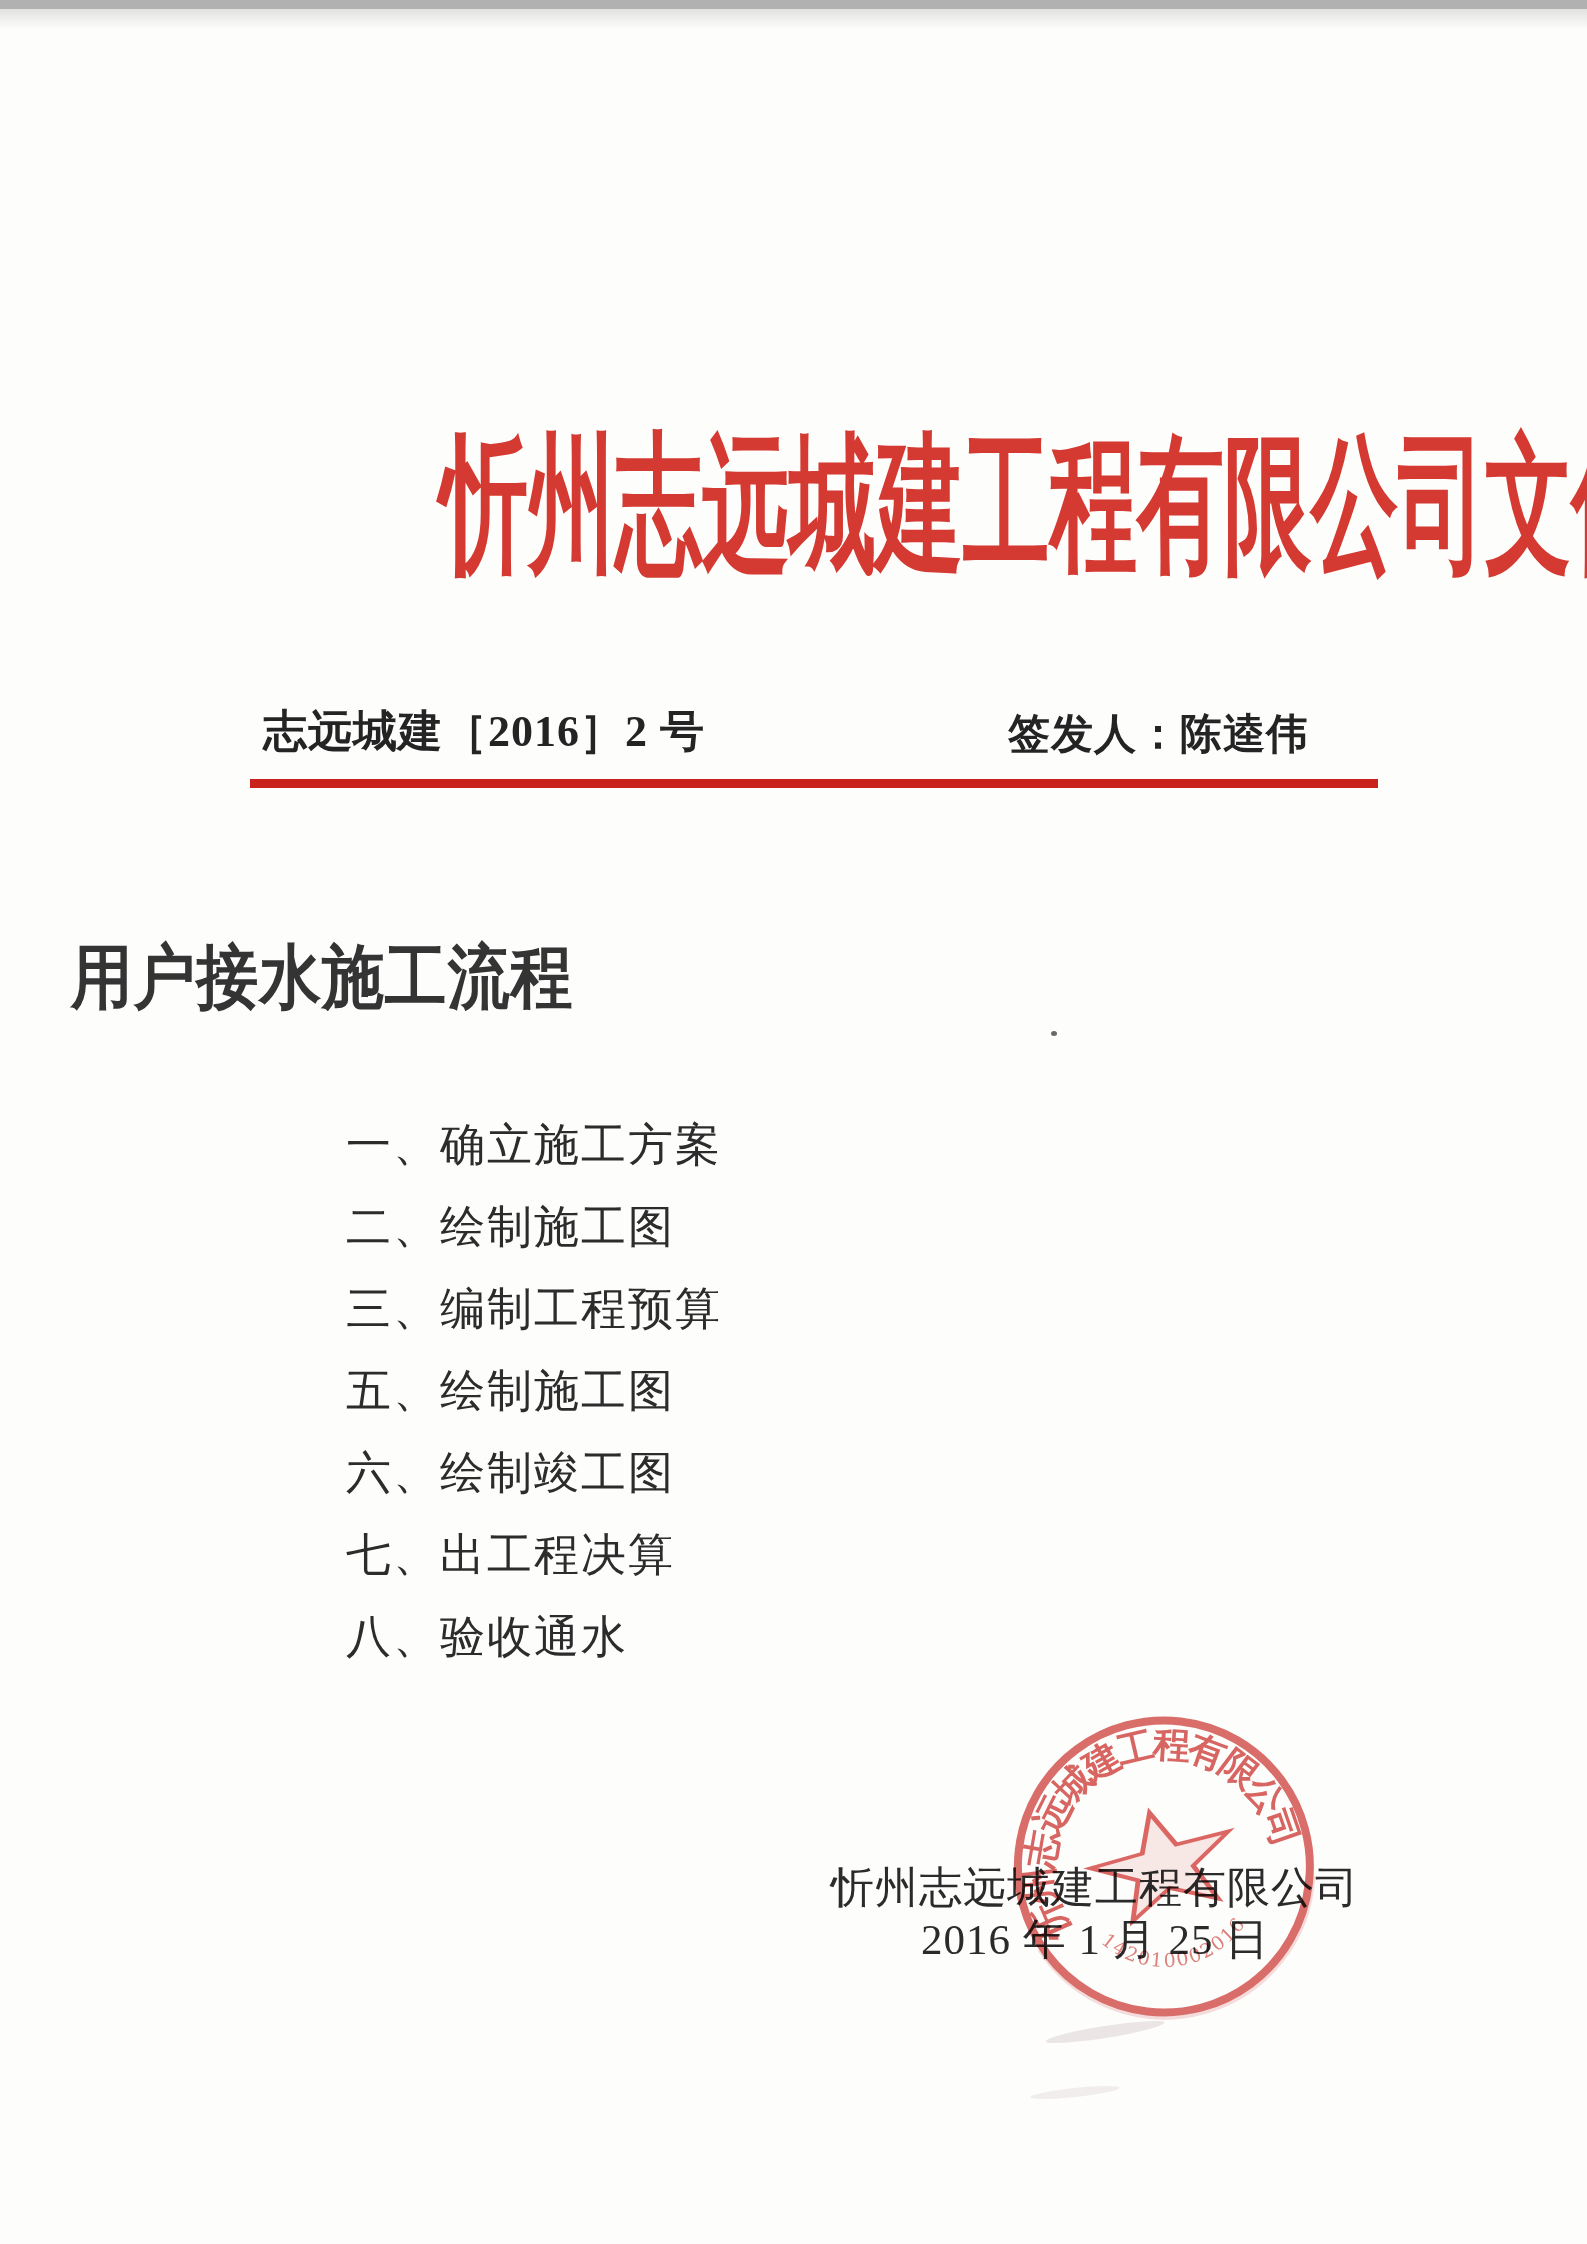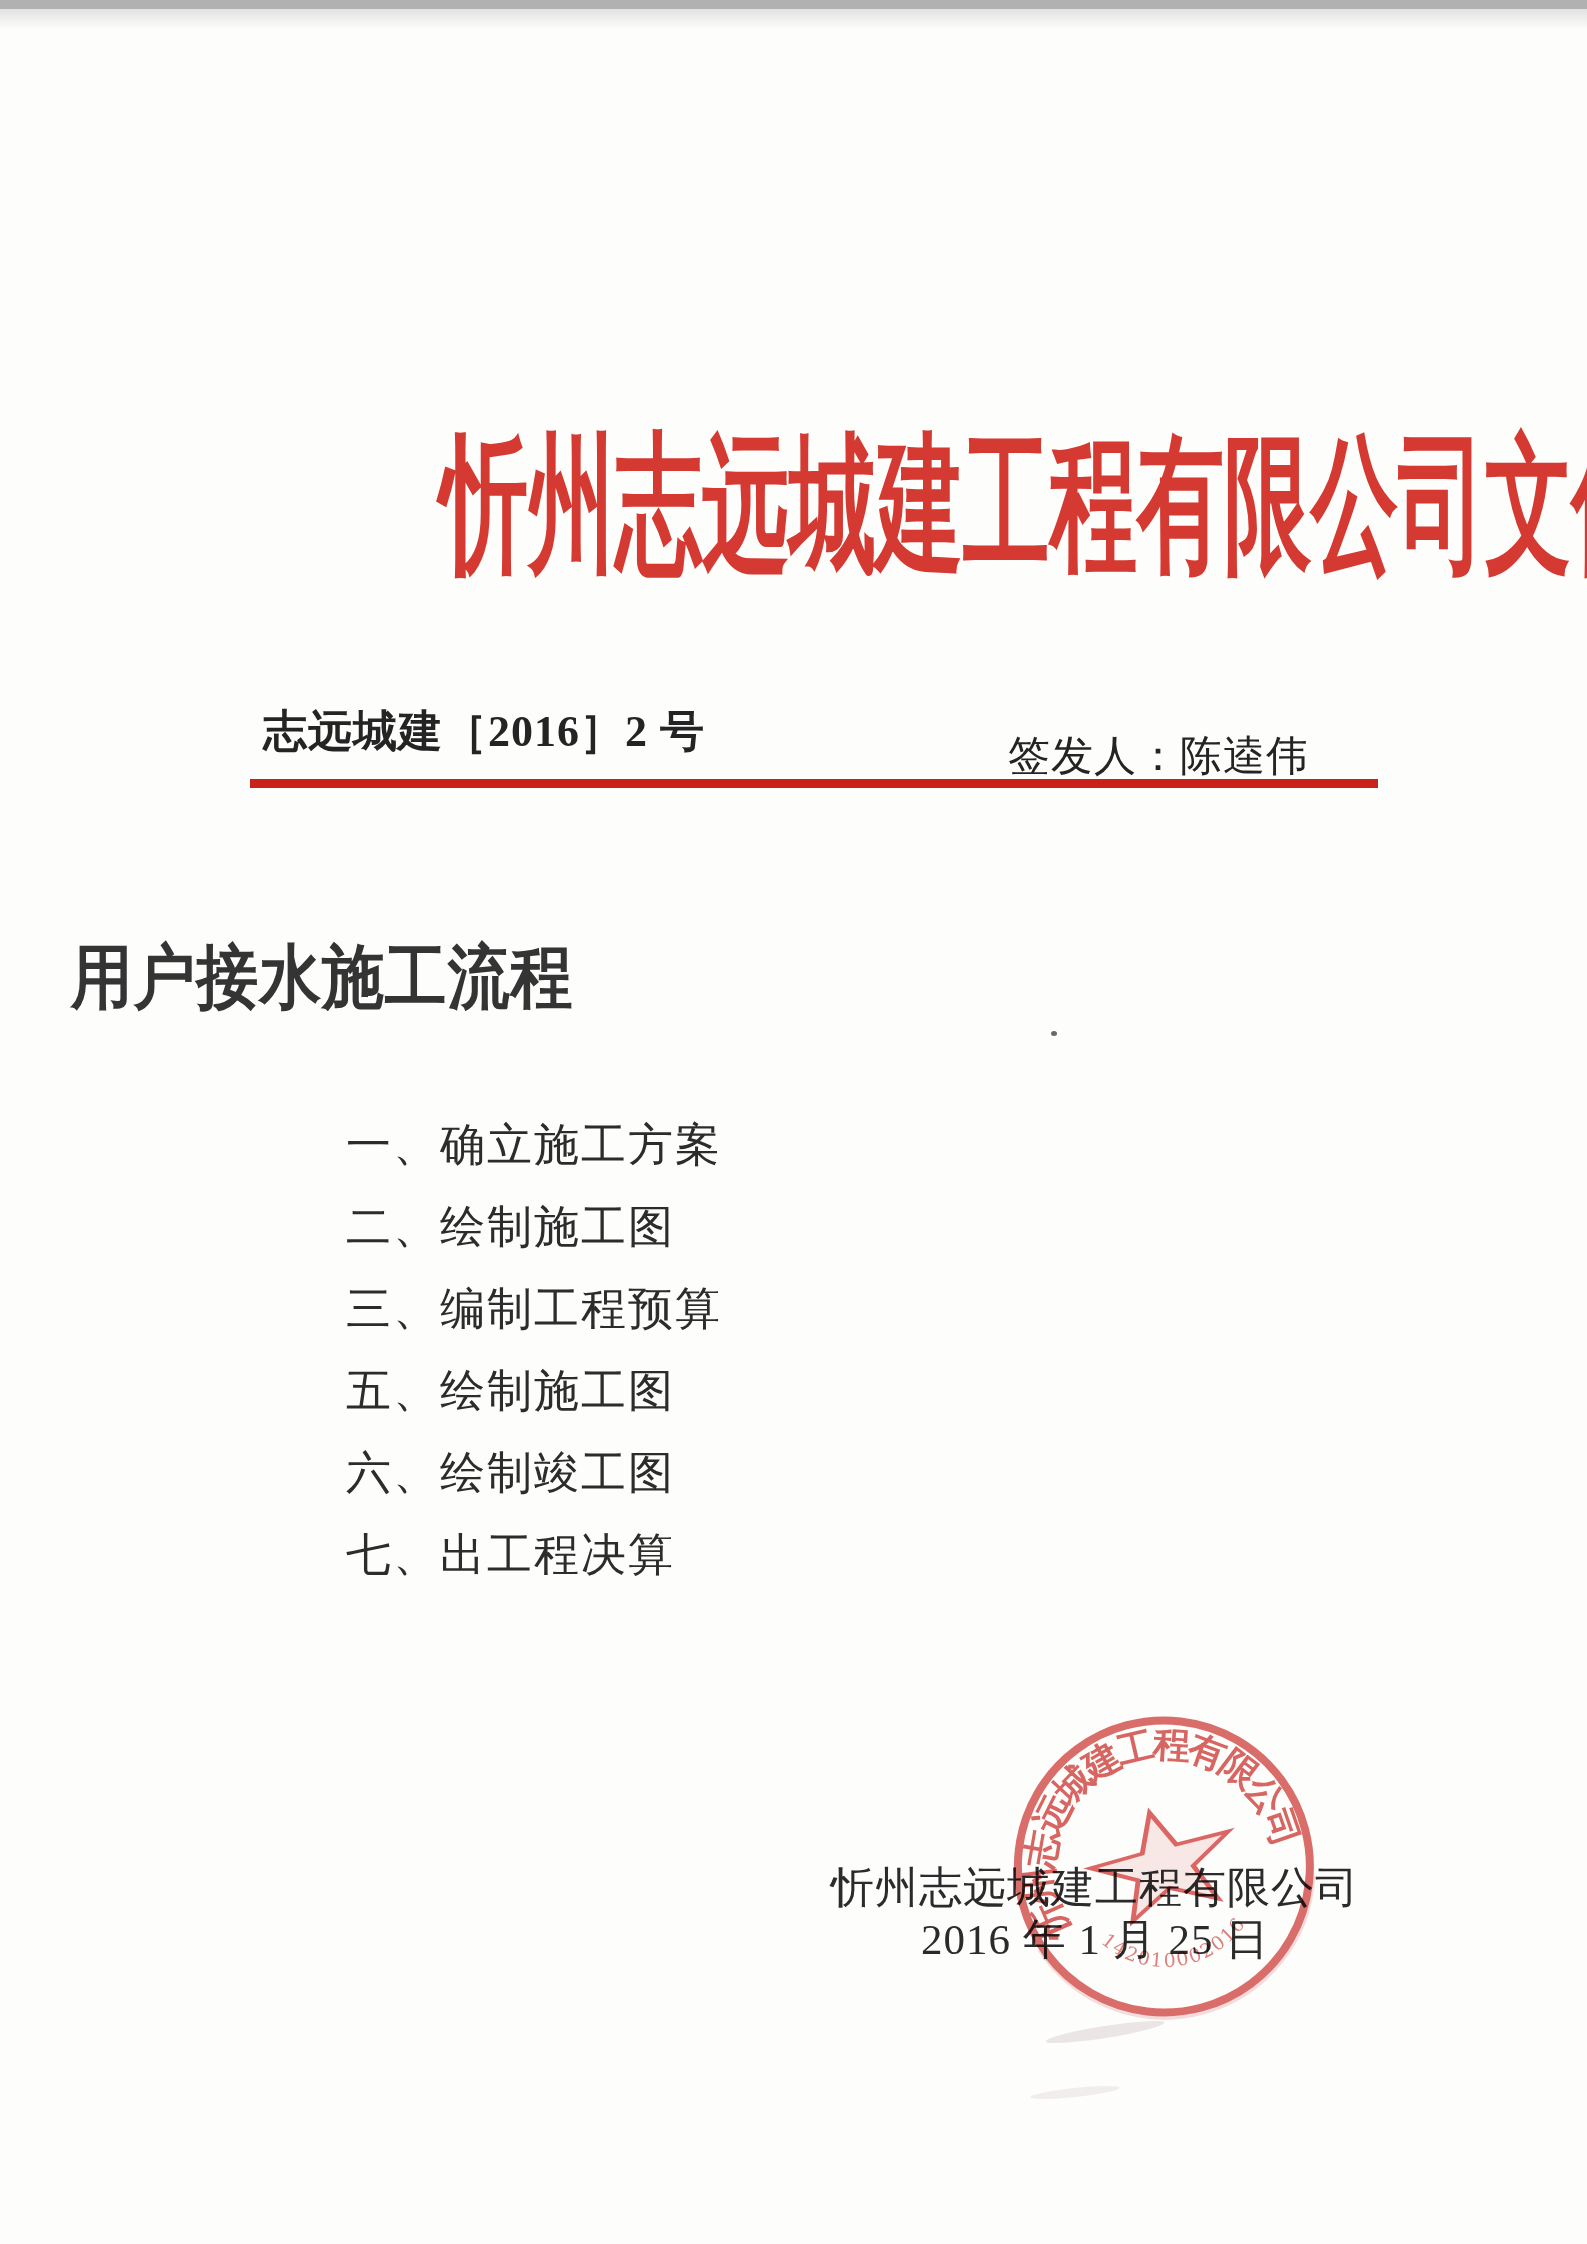--- a/index.html
+++ b/index.html
@@ -26,22 +26,22 @@
   
   .org-title-wrap{position:absolute;top:420px;left:0;right:0;height:170px;
     text-align:center;line-height:170px;white-space:nowrap;}
   .org-title{display:inline-block;font-size:150px;font-weight:800;color:#d43a31;
     transform:scaleX(.58);transform-origin:center;letter-spacing:0;}
 
   
   .docnum-row{position:absolute;top:702px;left:0;right:0;height:60px;}
   .doc-number{position:absolute;left:263px;top:0;font-size:44px;font-weight:700;
     line-height:60px;letter-spacing:1px;color:#242424;}
-  .issuer{position:absolute;right:278px;top:2px;font-size:42px;font-weight:400;
-    line-height:60px;letter-spacing:1px;color:#242424;margin-top:22px;}
+  .issuer{position:absolute;right:278px;top:2px;font-size:42px;font-weight:700;
+    line-height:60px;letter-spacing:1px;color:#242424;}
 
   .red-rule{position:absolute;top:779px;left:250px;width:1128px;height:9px;background:#c9221d;}
 
   
   .doc-title-wrap{position:absolute;top:928px;left:38px;right:0;height:100px;
     text-align:left;line-height:100px;white-space:nowrap;}
   .doc-title{display:inline-block;font-size:70px;font-weight:800;color:#343434;
     transform:scaleX(.885);transform-origin:center;letter-spacing:1px;}
 
   
@@ -89,20 +89,21 @@
 
   <div class="ink-dot"></div>
 
   <div class="flow-list">
     <div class="flow-item">一、确立施工方案</div>
     <div class="flow-item">二、绘制施工图</div>
     <div class="flow-item">三、编制工程预算</div>
     <div class="flow-item">五、绘制施工图</div>
     <div class="flow-item">六、绘制竣工图</div>
     <div class="flow-item">七、出工程决算</div>
+    <div class="flow-item">八、验收通水</div>
   </div>
 
   <div class="sig-block">
     <div class="sig-company">忻州志远城建工程有限公司</div>
     <div class="sig-date">2016 年 1 月 25 日</div>
   </div>
 
   <svg class="stamp" viewBox="0 0 340 340">
     <defs>
       <path id="arcTop" d="M 59 204 A 112 112 0 1 1 271 204" fill="none"></path>

